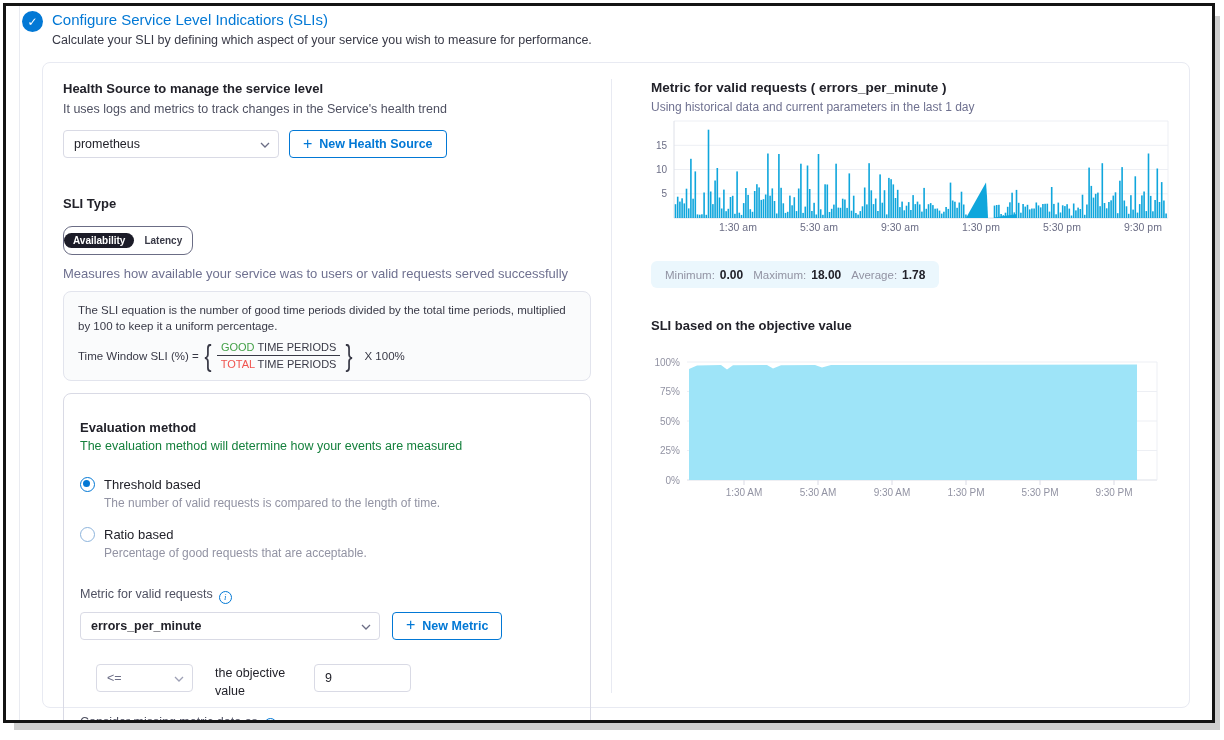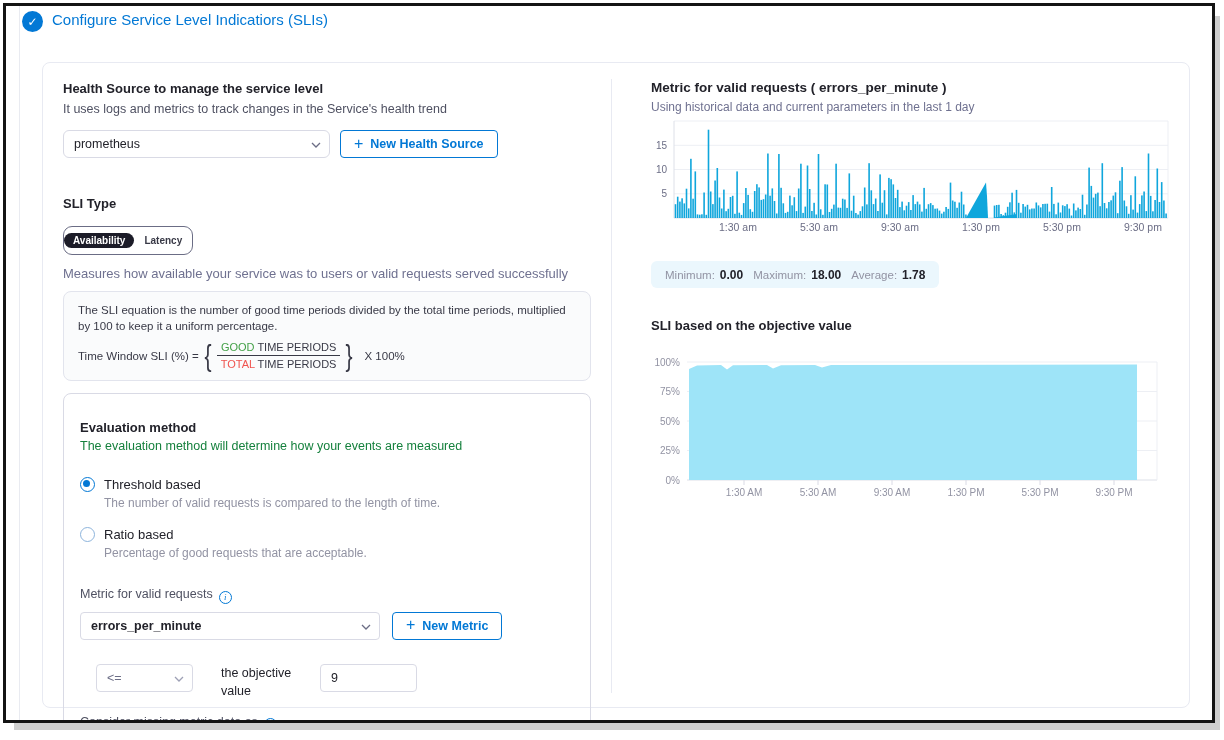--- a/index.html
+++ b/index.html
@@ -116,29 +116,30 @@
 <body>
 
 <div class="window">
   <div class="content">
     <div class="rail"></div>
 
     <div class="check">
       <span>✓</span>
     </div>
     <div class="title">Configure Service Level Indicatiors (SLIs)</div>
+    <div class="subtitle">Calculate your SLI by defining which aspect of your service you wish to measure for performance.</div>
 
     <div class="card">
       <div class="vdiv"></div>
 
       <div class="col-left">
         <div class="h1" style="margin-top:18px;">Health Source to manage the service level</div>
         <div class="muted" style="margin-top:6px;">It uses logs and metrics to track changes in the Service's health trend</div>
         <div style="display:flex;gap:10px;margin-top:14px;">
-          <div class="select" style="width:267px;border-radius:6px;">
+          <div class="select" style="width:216px;">
             <span>prometheus</span>
             <span class="chev">
               <svg width="10" height="6">
                   <polyline points="1,1 5,5 9,1" fill="none" stroke="#6B6D85" stroke-width="1.3"></polyline>
                 </svg>
             </span>
           </div>
           <button class="btn">
             <span class="plus">+</span>
             <span>New Health Source</span>
@@ -207,21 +208,21 @@
 
           <div class="obj-row">
             <div class="select" style="width:97px;margin-left:16px;flex:none;">
               <span class="sel-gray">&lt;=</span>
               <span class="chev">
                 <svg width="10" height="6">
                     <polyline points="1,1 5,5 9,1" fill="none" stroke="#9DA0B5" stroke-width="1.3"></polyline>
                   </svg>
               </span>
             </div>
-            <span style="width:86px;margin-left:28px;">the objective value</span>
+            <span style="width:86px;margin-left:22px;">the objective value</span>
             <input class="tinput" style="margin-left: 13px; flex: 0 0 auto;" value="9">
           </div>
 
           <div class="field-label" style="margin-top:15px;">
             <span>Consider missing metric data as</span><span class="info">i</span>
           </div>
           <div class="missing-row">
             <span class="missing-opt">
               <span class="radio sel" style="width:14px;height:14px;"></span>
               <span>Good</span>

